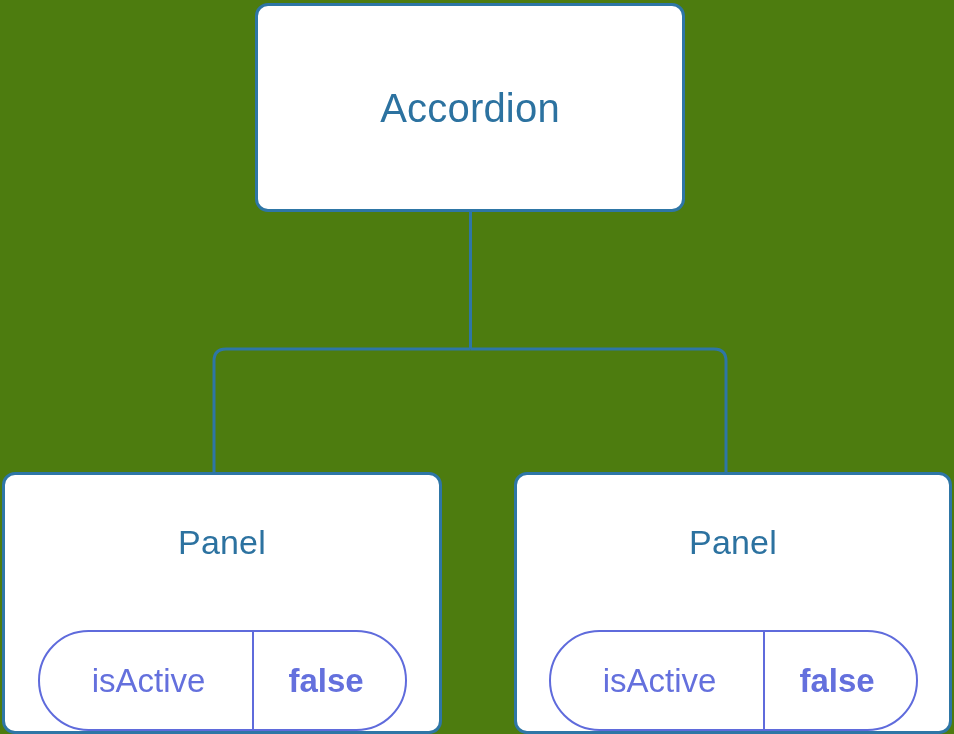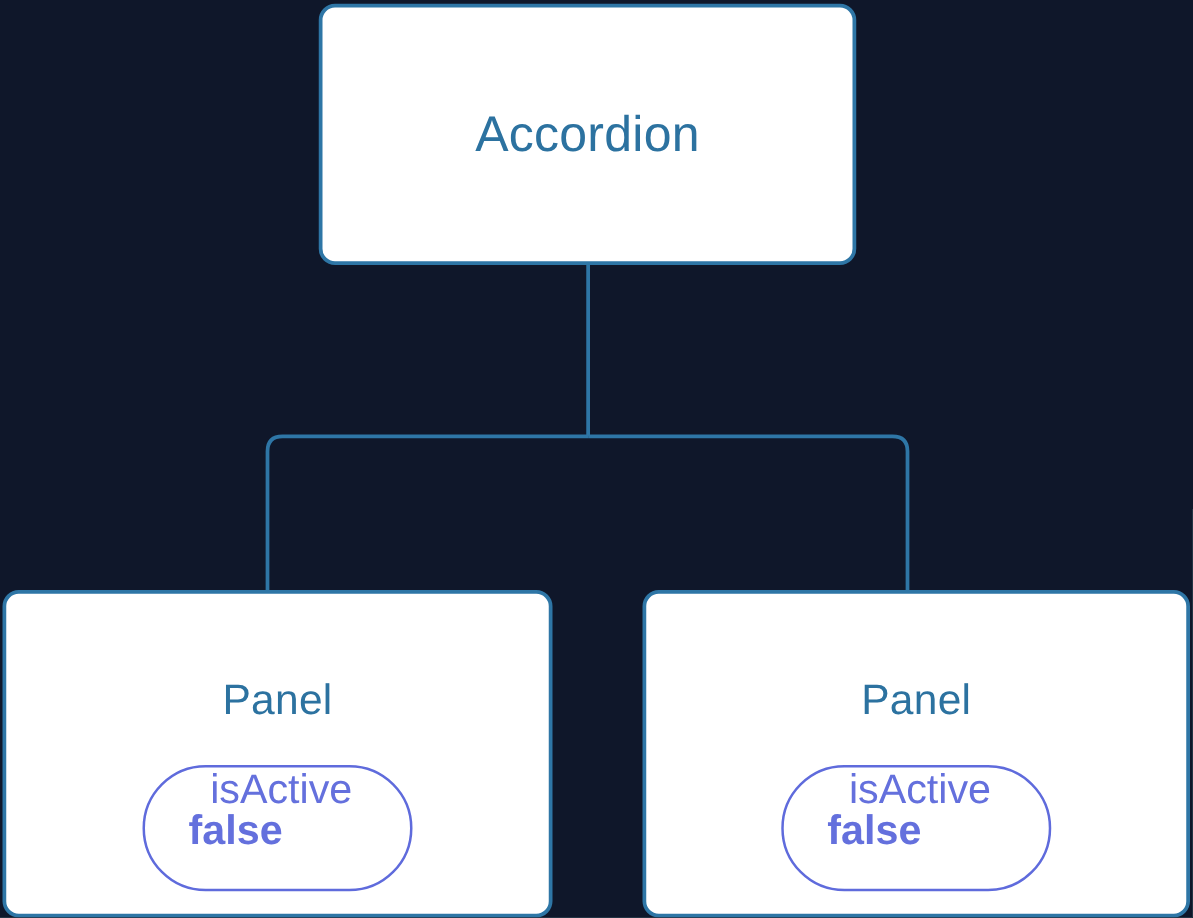--- a/index.html
+++ b/index.html
@@ -10,21 +10,21 @@
     width: 954px;
     height: 734px;
     overflow: hidden;
     background: #4d6872;
     font-family: "Liberation Sans", sans-serif;
   }
   #canvas {
     position: relative;
     width: 954px;
     height: 734px;
-    background: #0f172a;
+    background: #4d7c0f;
   }
 
   
   #connectors {
     position: absolute;
     left: 0;
     top: 0;
     width: 954px;
     height: 734px;
     z-index: 1;
@@ -49,21 +49,21 @@
     width: 430px;
     height: 209px;
     justify-content: center;
   }
 
   .node-child {
     top: 472px;
     height: 262px;
     border-bottom-left-radius: 13px;
     border-bottom-right-radius: 13px;
-    justify-content: center;
+    justify-content: space-between;
   }
 
   .node-child.left  { left: 2px;   width: 440px; }
   .node-child.right { left: 514px; width: 438px; }
 
   .node-title {
     color: #2c72a0;
     font-weight: 400;
     letter-spacing: 0.2px;
     line-height: 1;
@@ -76,21 +76,20 @@
   .prop-pill {
     margin-top: 35px;
     display: flex;
     align-items: stretch;
     border: 2px solid #5f6bdc;
     border-radius: 999px;
     background: #ffffff;
     height: 101px;
     box-sizing: border-box;
     overflow: hidden;
-    flex-direction: column;
   }
   .prop-cell {
     display: flex;
     align-items: center;
     justify-content: center;
     color: #6470dd;
     font-size: 33px;
     line-height: 1;
     box-sizing: border-box;
   }

